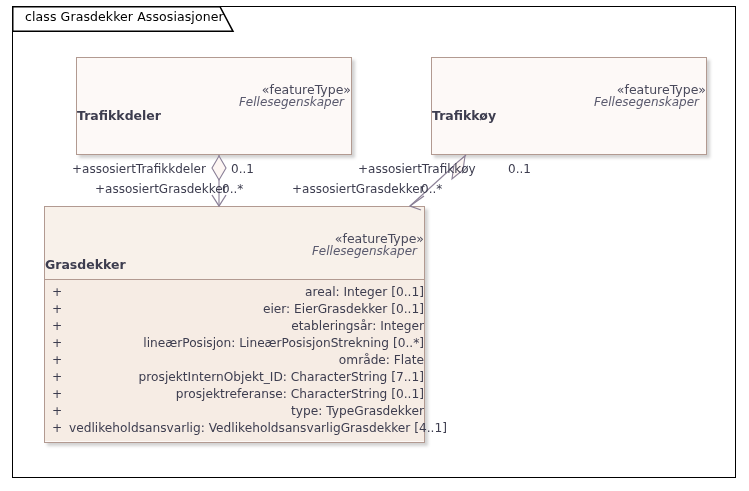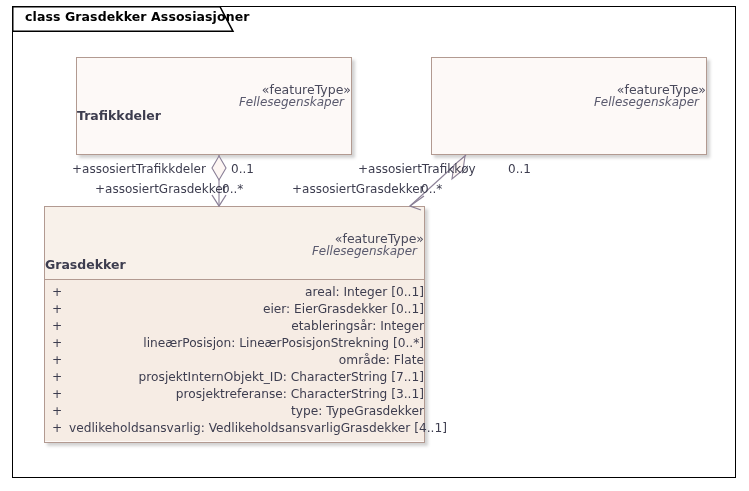--- a/index.html
+++ b/index.html
@@ -43,21 +43,21 @@
     top: 6px;
     width: 234px;
     height: 26px;
   }
   .title-tab svg { display: block; }
   .title-text {
     position: absolute;
     left: 25px;
     top: 9px;
     font-size: 12.5px;
-    font-weight: bold;
+    font-weight: normal;
     color: #000000;
     white-space: nowrap;
     letter-spacing: 0.1px;
   }
 
   
   .uml-class {
     position: absolute;
     box-sizing: border-box;
     border: 1px solid #b29a91;
@@ -156,20 +156,21 @@
       <div class="pkg-label">Fellesegenskaper</div>
       <div class="stereotype">«featureType»</div>
       <div class="cls-name">Trafikkdeler</div>
     </div>
   </div>
 
   <div class="uml-class plain" style="left:431px; top:57px; width:276px; height:98px;">
     <div class="uml-head">
       <div class="pkg-label">Fellesegenskaper</div>
       <div class="stereotype">«featureType»</div>
+      <div class="cls-name">Trafikkøy</div>
     </div>
   </div>
 
   <div class="uml-class" style="left:44px; top:206px; width:381px; height:237px;">
     <div class="uml-head" style="height:72px;">
       <div class="pkg-label">Fellesegenskaper</div>
       <div class="stereotype">«featureType»</div>
       <div class="cls-name">Grasdekker</div>
     </div>
     <div class="uml-attrs">
@@ -192,21 +193,21 @@
       <div class="attr-row">
         <span class="attr-vis">+</span>
         <span class="attr-text">område: Flate</span>
       </div>
       <div class="attr-row">
         <span class="attr-vis">+</span>
         <span class="attr-text">prosjektInternObjekt_ID: CharacterString [7..1]</span>
       </div>
       <div class="attr-row">
         <span class="attr-vis">+</span>
-        <span class="attr-text">prosjektreferanse: CharacterString [3..1]</span>
+        <span class="attr-text">prosjektreferanse: CharacterString [0..1]</span>
       </div>
       <div class="attr-row">
         <span class="attr-vis">+</span>
         <span class="attr-text">type: TypeGrasdekker</span>
       </div>
       <div class="attr-row">
         <span class="attr-vis">+</span>
         <span class="attr-text">vedlikeholdsansvarlig: VedlikeholdsansvarligGrasdekker [4..1]</span>
       </div>
     </div>

